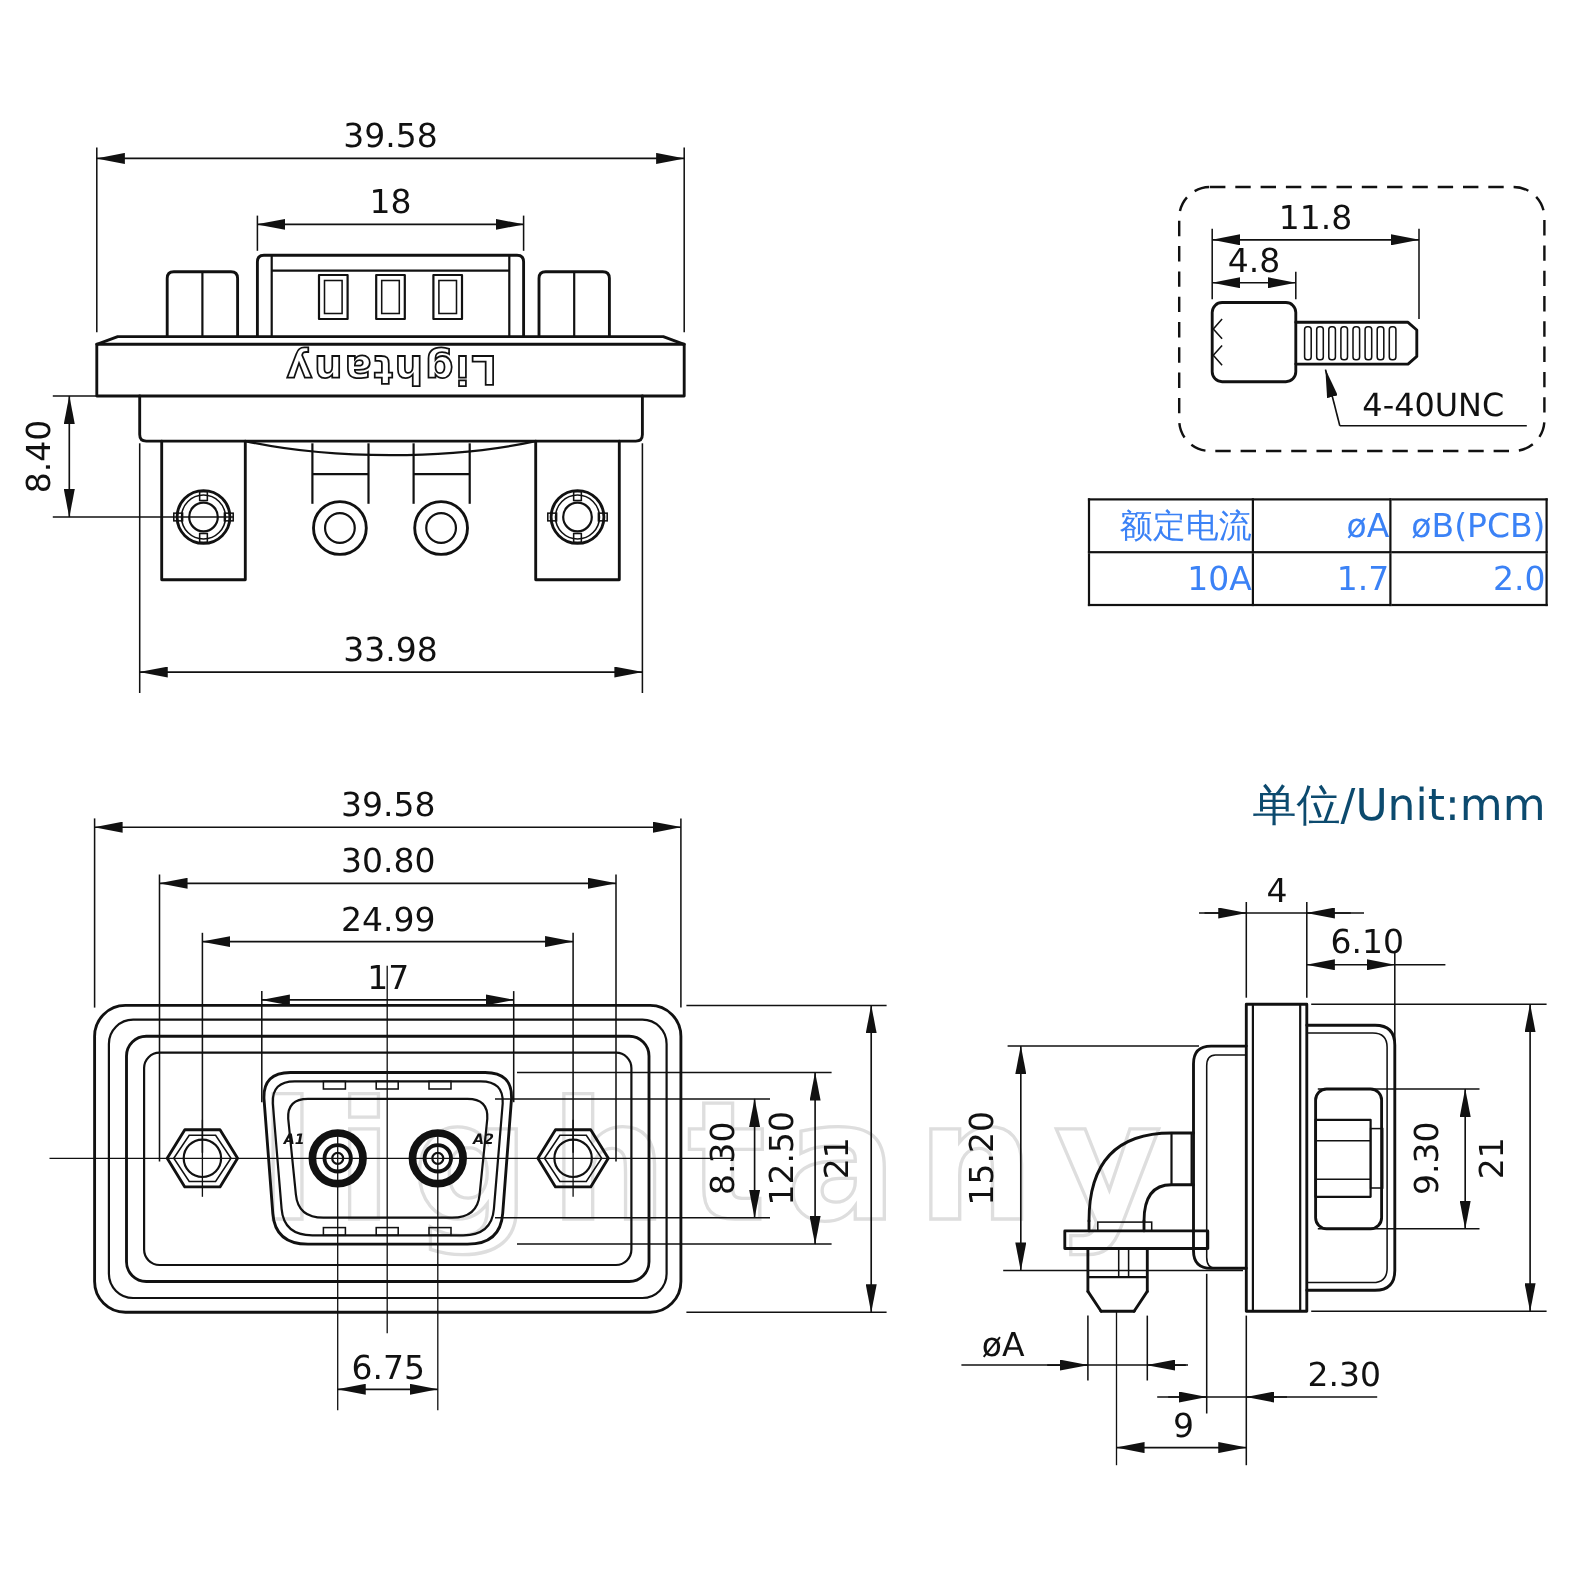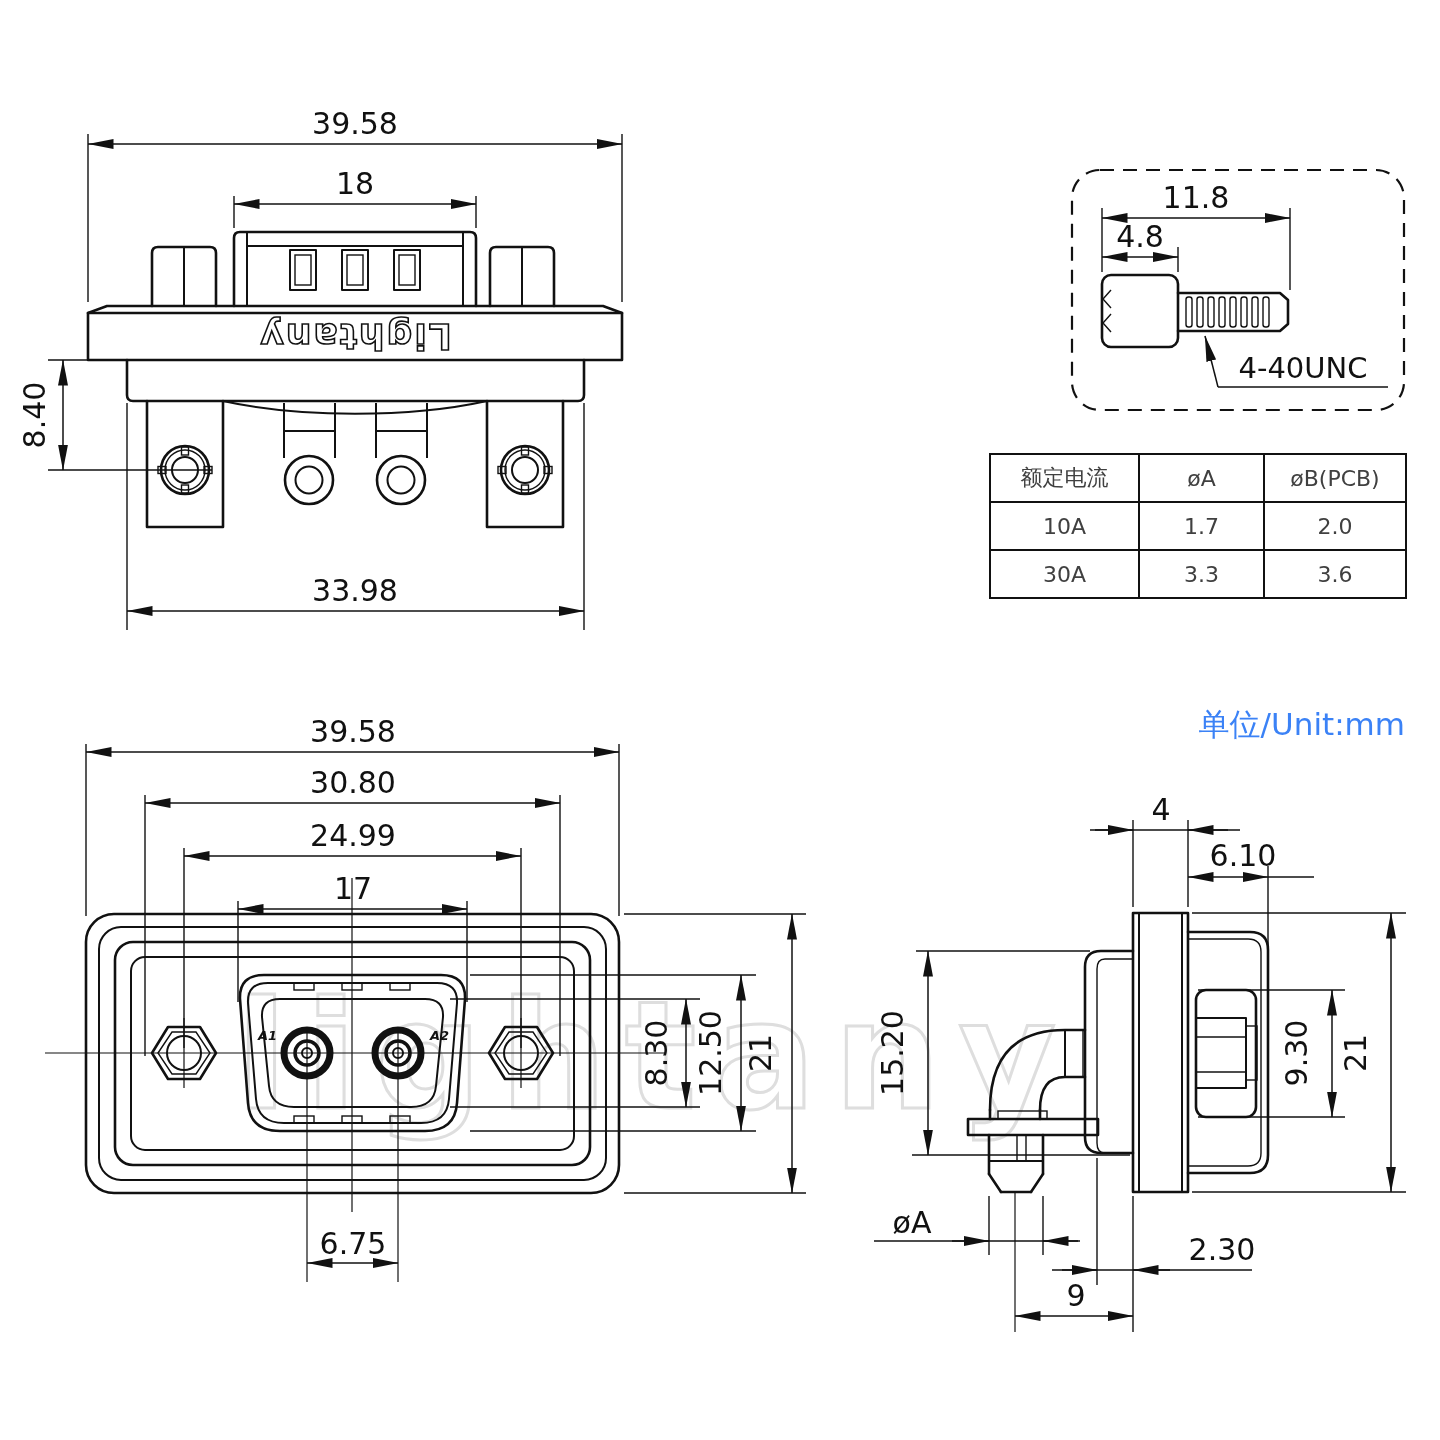--- a/index.html
+++ b/index.html
@@ -14,25 +14,25 @@
   svg .dash{fill:none;stroke:#111;stroke-width:2.2;stroke-dasharray:14 9;}
   svg text{fill:#111;}
   .dt{font-size:30px;}
   .dts{font-size:29px;}
   .mid{text-anchor:middle;}
   .logo-text{font-size:36px;font-weight:bold;letter-spacing:2px;fill:#fff;stroke:#111;stroke-width:1.6px;}
   .pinlbl{font-size:13px;font-weight:bold;font-style:italic;}
   .wm{font-size:150px;font-weight:bold;letter-spacing:18px;fill:#ffffff;stroke:#dedede;stroke-width:3px;}
   
   .spec{position:absolute;left:989px;top:453px;border-collapse:collapse;table-layout:fixed;}
-  .spec td{border:2.4px solid #111;text-align:center;vertical-align:middle;
-           font-size:22px;color:#404040;height:46px;padding:0;}
+  .spec td{border:2.4px solid #111;text-align:right;vertical-align:middle;
+           font-size:30px;color:#3b82f6;height:46px;padding:0;}
   .spec col.c1{width:149px;} .spec col.c2{width:125px;} .spec col.c3{width:142px;}
   .unit-note{position:absolute;left:989px;top:704px;width:416px;text-align:right;
-             font-size:31px;color:#3b82f6;}
+             font-size:40px;color:#0c4a6e;}
 </style>
 </head>
 <body>
 
 <div class="stage">
 <svg width="1440" height="1440" viewBox="0 0 1440 1440">
   <defs>
     <marker id="arr" viewBox="0 0 26 10" refX="25.5" refY="5" markerWidth="26" markerHeight="10" orient="auto-start-reverse" markerUnits="userSpaceOnUse">
       <path d="M0,0 L26,5 L0,10 Z" fill="#111"></path>
     </marker>
@@ -342,21 +342,16 @@
     <tr>
       <td>额定电流</td>
       <td>øA</td>
       <td>øB(PCB)</td>
     </tr>
     <tr>
       <td>10A</td>
       <td>1.7</td>
       <td>2.0</td>
     </tr>
-    <tr>
-      <td>30A</td>
-      <td>3.3</td>
-      <td>3.6</td>
-    </tr>
   </tbody>
 </table>
 <div class="unit-note">单位/Unit:mm</div>
 </div>
 
 </body></html>

